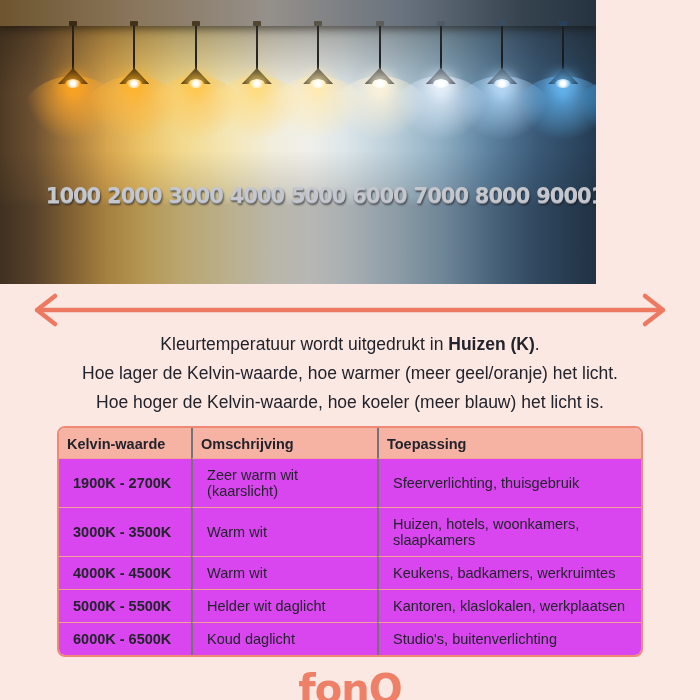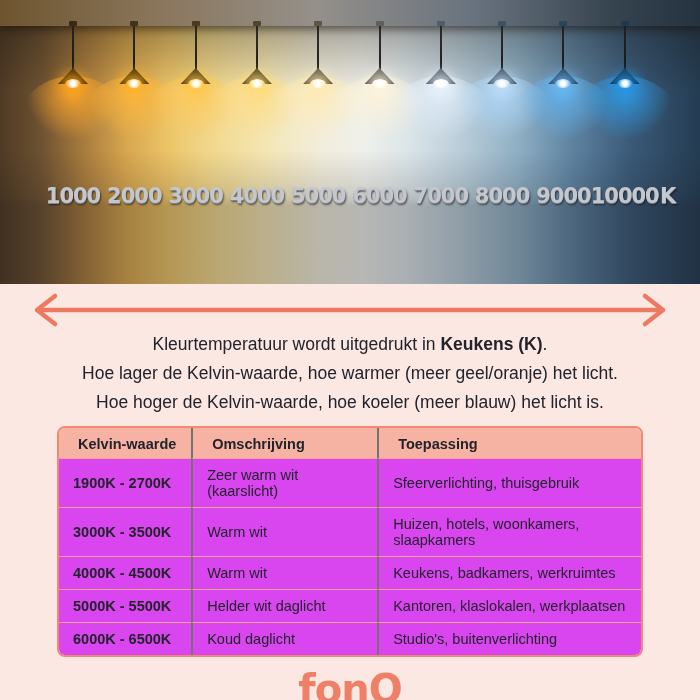--- a/index.html
+++ b/index.html
@@ -6,21 +6,21 @@
   html,body { width:700px; }
   body { font-family:"Liberation Sans", sans-serif; }
 
   .page{
     position:relative; width:700px; height:700px;
     background:#fbe8e3; overflow:hidden;
   }
 
   
   .hero{
-    position:relative; width:700px; height:284px; overflow:hidden;
+    position:relative; width:596px; height:284px; overflow:hidden;
     background:linear-gradient(to right,
       #4e3a24 0%, #6e5232 6%, #a87c3e 12%, #d8a64e 18%, #ecc468 24%,
       #f2d88c 30%, #f4e6b4 38%, #f2eedd 46%, #eff0ea 52%, #dde6e9 58%,
       #b9cdd9 66%, #8fafc4 74%, #5d82a0 82%, #3a5a78 90%, #243c52 100%);
   }
   .wall-shade{
     position:absolute; inset:0; pointer-events:none;
     background:linear-gradient(to bottom,
       rgba(28,22,16,.50) 0px, rgba(28,22,16,.26) 42px, rgba(0,0,0,0) 92px,
       rgba(0,0,0,0) 150px, rgba(22,20,24,.16) 196px, rgba(22,20,24,.26) 206px);
@@ -82,21 +82,21 @@
   .explain .b{ font-weight:bold; }
 
   table.kelvin{
     width:586px; margin:9px auto 0 auto;
     border-collapse:separate; border-spacing:0;
     border:2px solid #ef8975; border-radius:8px; overflow:hidden;
     font-size:14.5px; color:#23232c; background:#fff;
   }
   table.kelvin th{
     background:#f6b3a3; text-align:left; font-weight:bold;
-    padding:7px 14px 6px 19px; height:30px;
+    padding:7px 14px 6px 8px; height:30px;
   }
   table.kelvin td{
     background:#d946ef; padding:8px 14px; height:33px;
     border-top:1px solid #f4a292;
   }
   table.kelvin th + th, table.kelvin td + td{ border-left:2px solid #737373; }
   table.kelvin .c0{ width:133px; font-weight:bold; }
   table.kelvin .c1{ width:187px; }
   table.kelvin .c2{ width:266px; }
 
@@ -206,21 +206,21 @@
 
     <svg class="arrow-wrap" width="660" height="36" viewBox="0 0 660 36">
       <g stroke="#ee7961" stroke-width="4.5" fill="none" stroke-linecap="round" stroke-linejoin="round">
         <line x1="18" y1="18" x2="642" y2="18"></line>
         <polyline points="35,4 17,18 35,32"></polyline>
         <polyline points="625,4 643,18 625,32"></polyline>
       </g>
     </svg>
 
     <div class="explain">
-      <div><span>Kleurtemperatuur wordt uitgedrukt in </span><span class="b">Keukens (K)</span><span>.</span></div>
+      <div><span>Kleurtemperatuur wordt uitgedrukt in </span><span class="b">Huizen (K)</span><span>.</span></div>
       <div>Hoe lager de Kelvin-waarde, hoe warmer (meer geel/oranje) het licht.</div>
       <div>Hoe hoger de Kelvin-waarde, hoe koeler (meer blauw) het licht is.</div>
     </div>
 
     <table class="kelvin">
       <thead>
           <tr>
             <th class="c0">Kelvin-waarde</th>
             <th class="c1">Omschrijving</th>
             <th class="c2">Toepassing</th>

